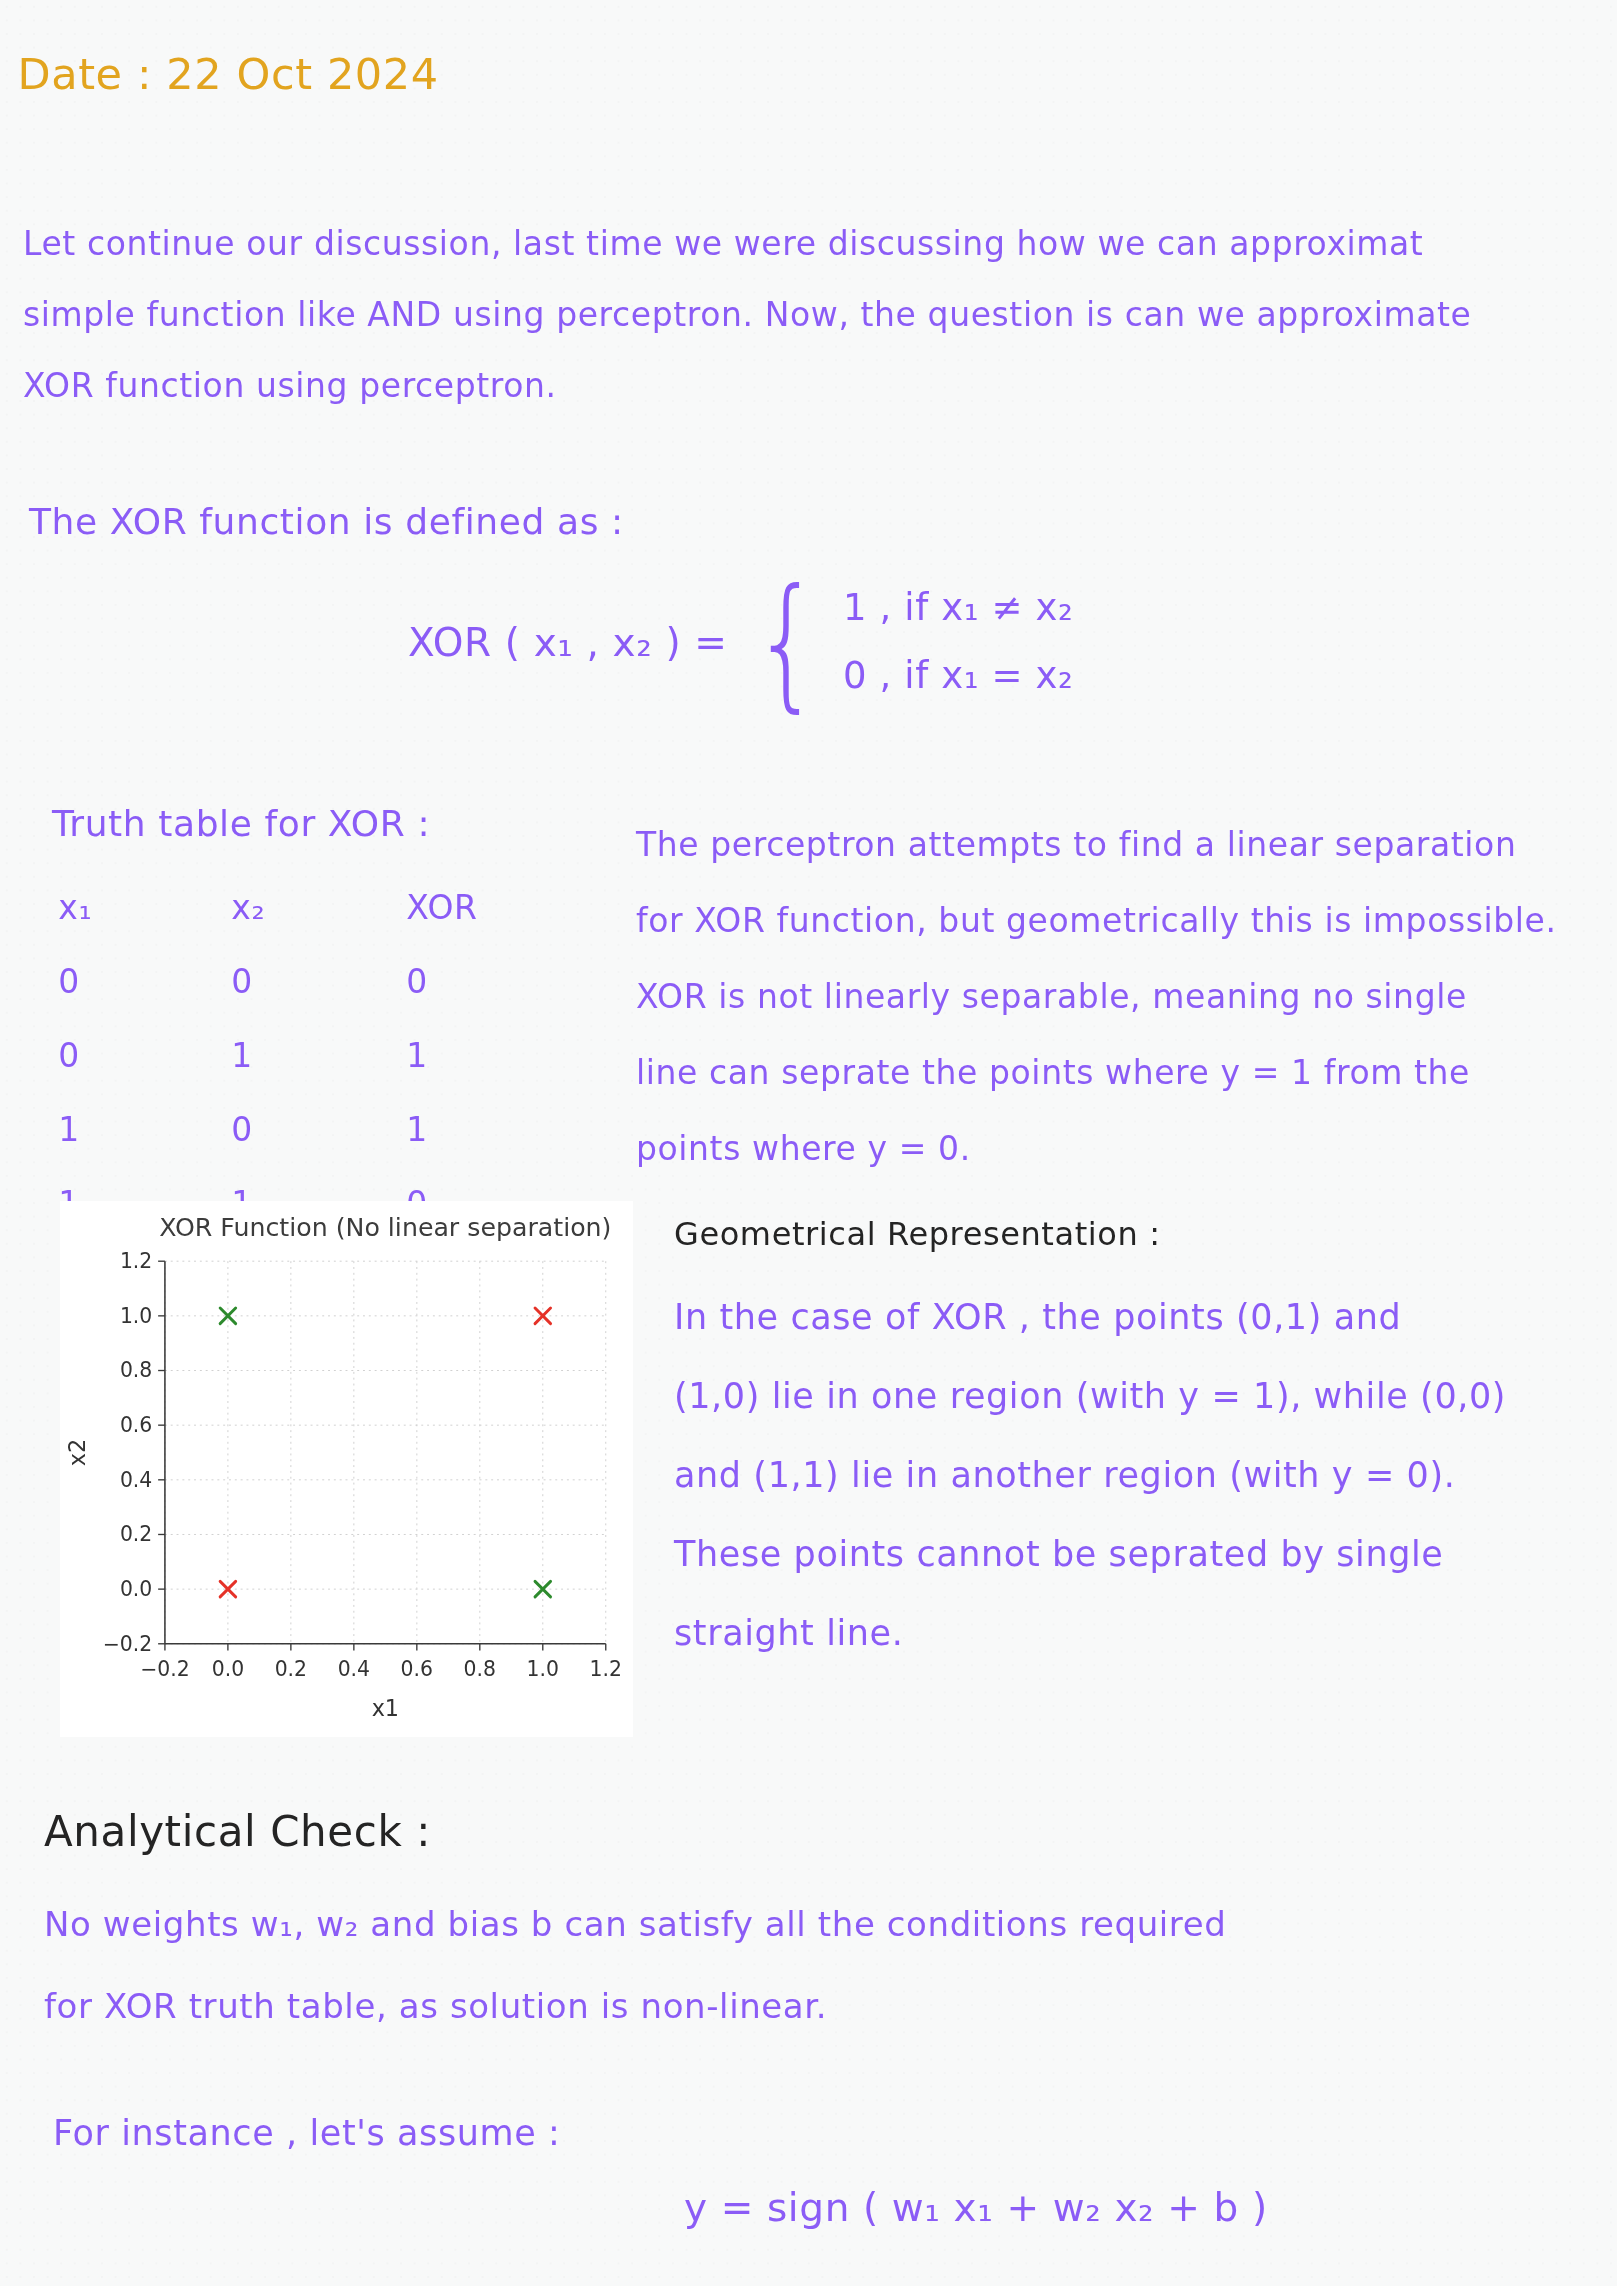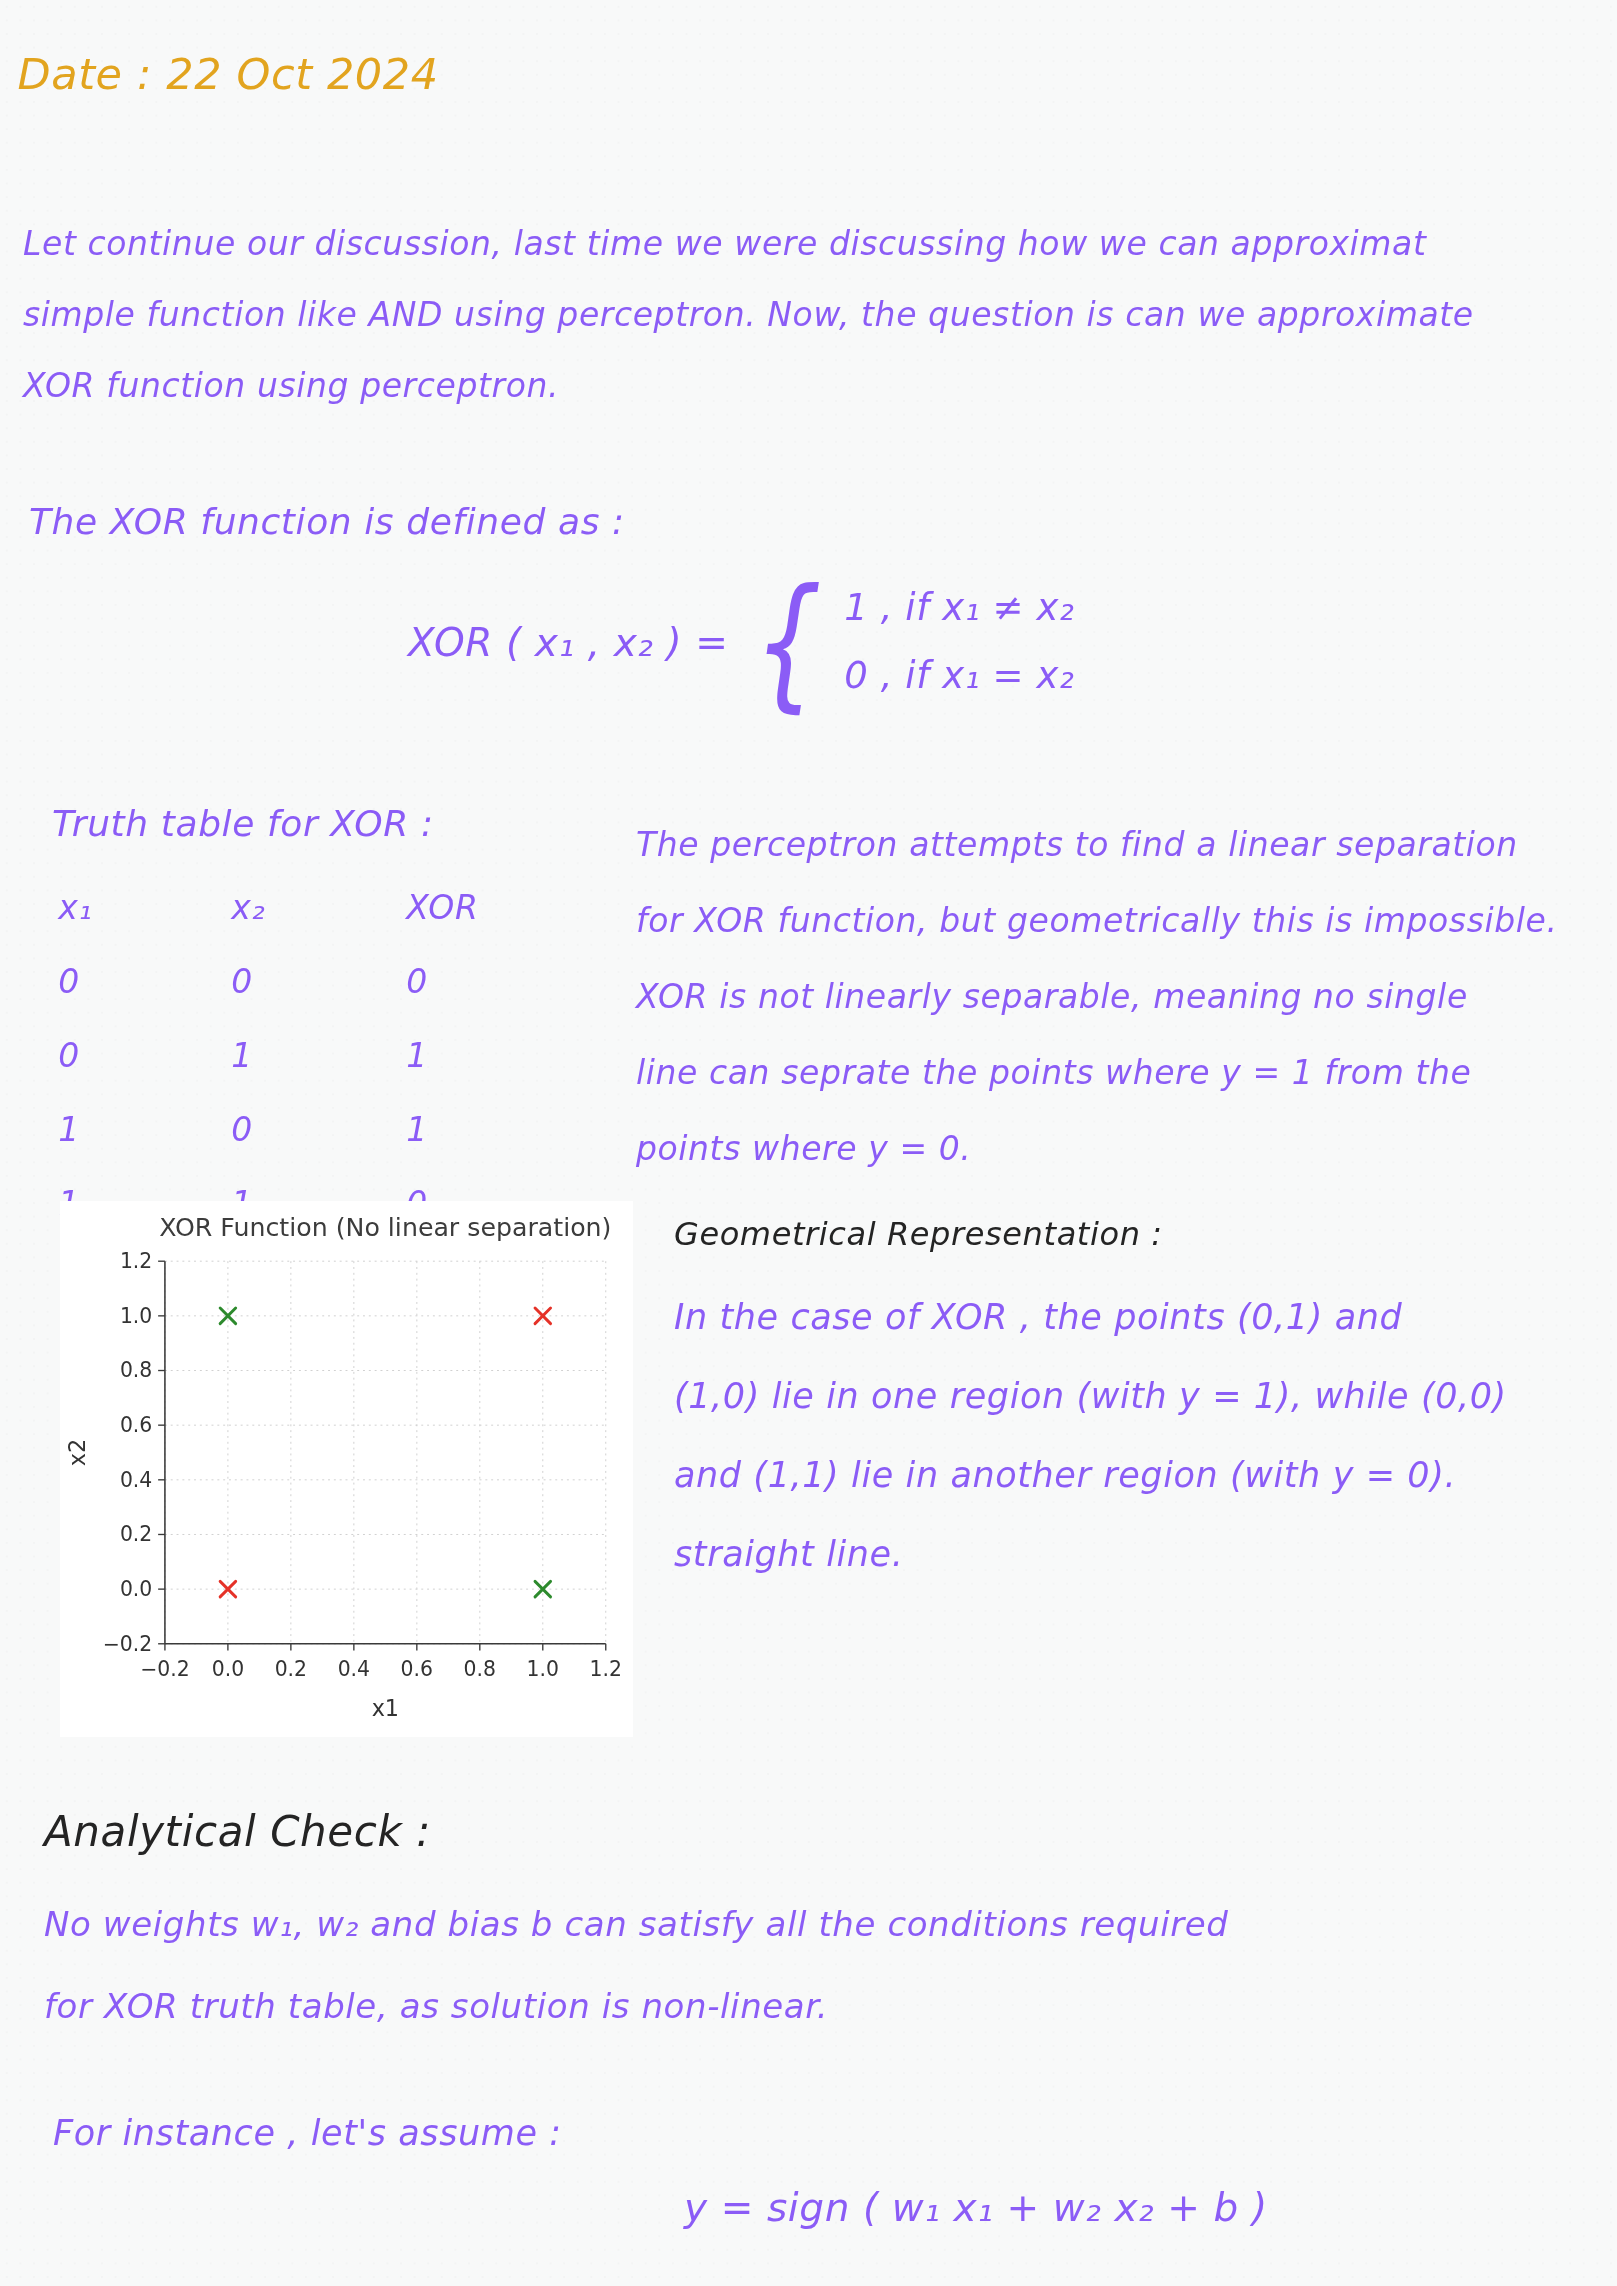--- a/index.html
+++ b/index.html
@@ -3,21 +3,21 @@
 <meta charset="utf-8">
 <style>
   html,body{margin:0;padding:0;}
   body{
     width:1618px;height:2286px;position:relative;overflow:hidden;
     background-color:#f8f9f9;
     background-image:radial-gradient(rgba(0,0,0,0.018) 1px, transparent 1.2px);
     background-size:13.6px 13.6px;
     font-family:"DejaVu Sans", sans-serif;
   }
-  .hand{font-style:italic;letter-spacing:0.6px;}
+  .hand{letter-spacing:0.6px;}
   .ink-blue{color:#8b5cf6;}
   .ink-orange{color:#e2a41f;}
   .ink-black{color:#242424;}
   .abs{position:absolute;}
 
   .date{left:17.5px;top:49px;font-size:43px;}
   .intro{left:23px;top:208px;font-size:33px;line-height:71px;width:1553px;}
   .def-lead{left:29px;top:501px;font-size:36px;}
 
   .formula-block{left:408px;top:574px;display:flex;align-items:center;}
@@ -166,20 +166,21 @@
       <line x1="489.14285714285717" y1="126.28571428571428" x2="505.14285714285717" y2="110.28571428571428" stroke="#e53228" stroke-width="3" stroke-linecap="round"></line>
     </svg>
 </div>
 
 <div class="abs geo">
   <div class="hand ink-black geo-heading">Geometrical Representation :</div>
   <div class="hand ink-blue geo-lines">
     <div>In the case of XOR , the points (0,1) and</div>
     <div>(1,0) lie in one region (with y = 1), while (0,0)</div>
     <div>and (1,1) lie in another region (with y = 0).</div>
+    <div>These points cannot be seprated by single</div>
     <div>straight line.</div>
   </div>
 </div>
 
 <div class="abs analytical">
   <div class="hand ink-black analytical-heading">Analytical Check :</div>
   <div class="hand ink-blue analytical-lines">
     <div>No weights w₁, w₂ and bias b can satisfy all the conditions required</div>
     <div>for XOR truth table, as solution is non-linear.</div>
   </div>

